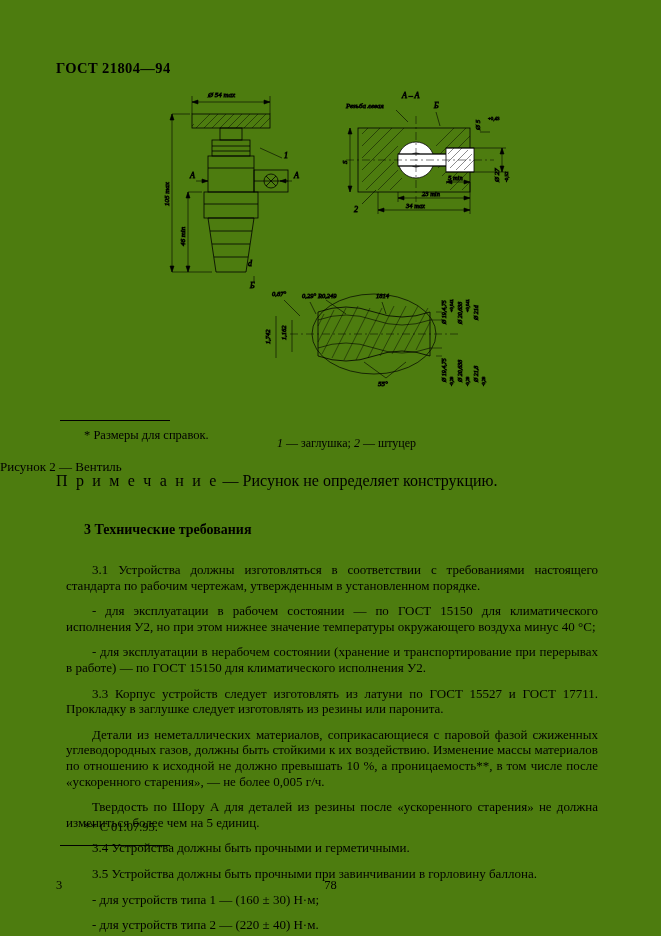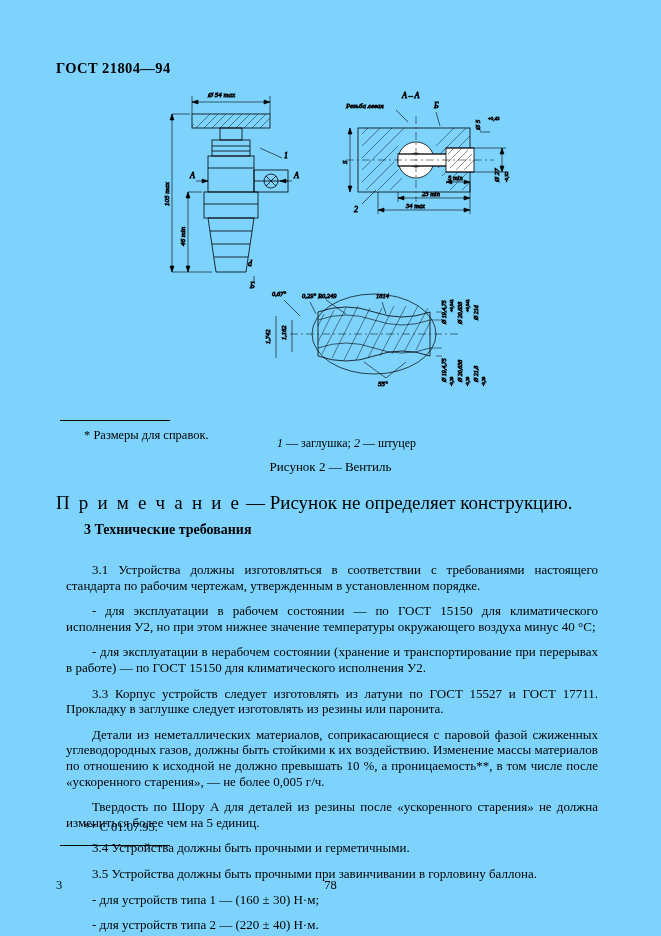--- a/index.html
+++ b/index.html
@@ -13,21 +13,21 @@
     position: relative;
     font-family: "Liberation Serif", serif;
     color: #000;
     overflow: hidden;
   }
   .page {
     position: absolute;
     left: 0; top: 0;
     width: 661px;
     height: 936px;
-    background: #7dd3fc;
+    background: #4d7c0f;
   }
   .std-header {
     position: absolute;
     left: 56px;
     top: 60px;
     font-family: "Liberation Serif", serif;
     font-size: 14.5px;
     font-weight: bold;
     letter-spacing: 0.4px;
   }
@@ -64,28 +64,28 @@
     text-align: center;
     font-size: 12px;
     font-style: italic;
   }
   .fig-caption-parts .nonital { font-style: normal; }
   .fig-caption {
     position: absolute;
     left: 0;
     top: 459px;
     width: 661px;
-    text-align: center;
+    text-align: left;
     font-size: 13px;
   }
   .fig-note {
     position: absolute;
     left: 56px;
-    top: 492px;
-    font-size: 19px;
+    top: 472px;
+    font-size: 16px;
   }
   .fig-note .sp { letter-spacing: 2.2px; }
 
   .section-title {
     position: absolute;
     left: 84px;
     top: 522px;
     font-size: 14px;
     font-weight: bold;
   }

